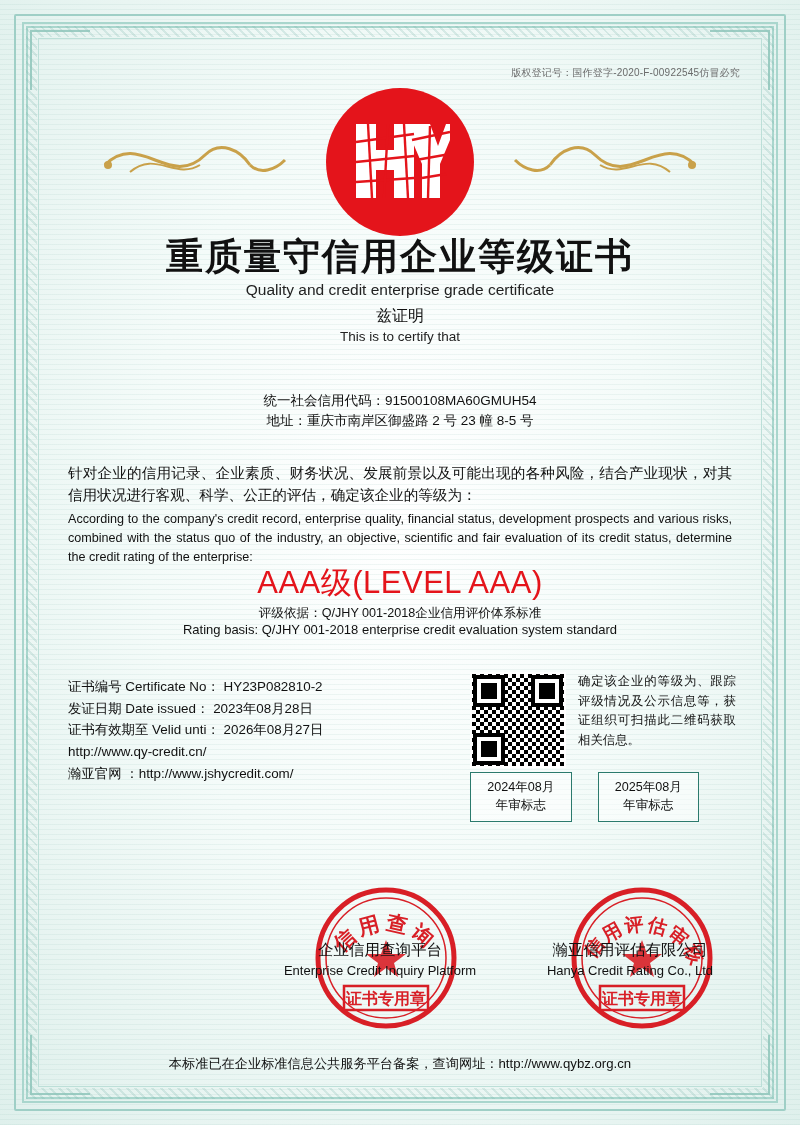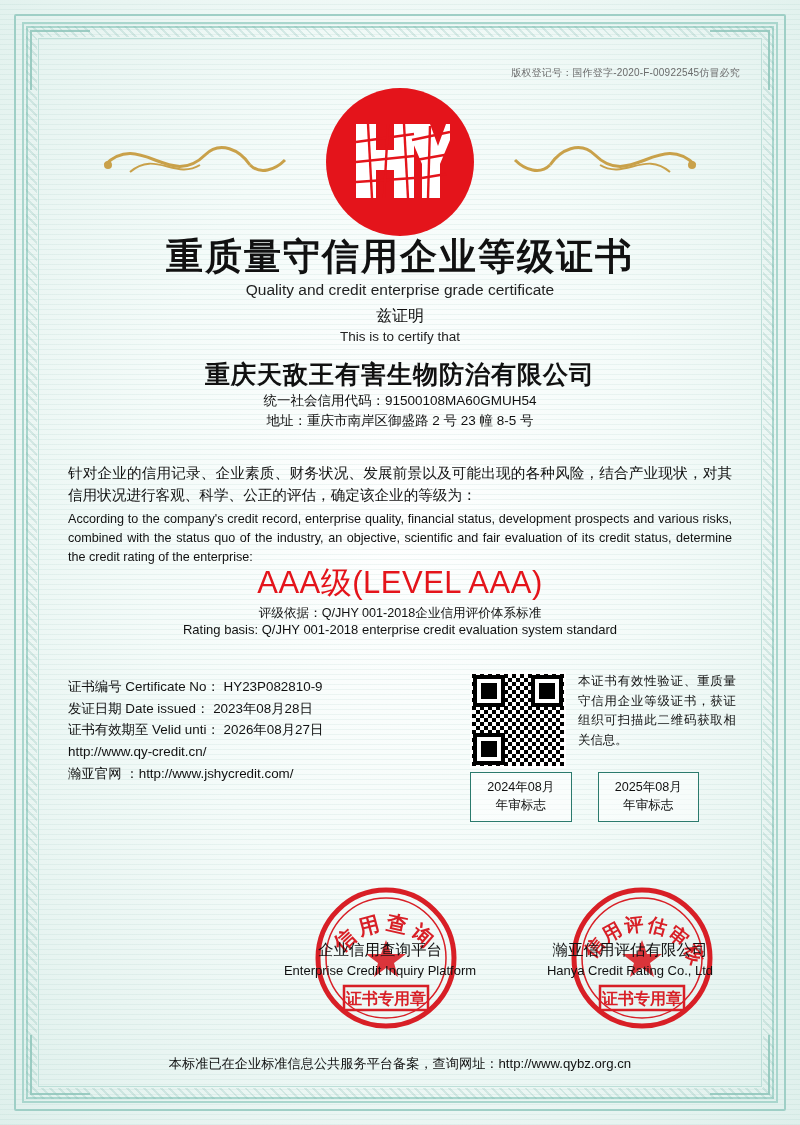--- a/index.html
+++ b/index.html
@@ -371,38 +371,37 @@
       </g>
     </svg>
   </div>
 
   <div class="title-zh">重质量守信用企业等级证书</div>
   <div class="title-en">Quality and credit enterprise grade certificate</div>
 
   <div class="certify-zh">兹证明</div>
   <div class="certify-en">This is to certify that</div>
 
-  <div class="company">重庆天敌王有害生物防治有限公司</div>
   <div class="credit-code">统一社会信用代码：91500108MA60GMUH54</div>
   <div class="address">地址：重庆市南岸区御盛路 2 号 23 幢 8-5 号</div>
 
   <div class="body-block">
     <div class="body-zh">针对企业的信用记录、企业素质、财务状况、发展前景以及可能出现的各种风险，结合产业现状，对其信用状况进行客观、科学、公正的评估，确定该企业的等级为：</div>
     <div class="body-en">According to the company's credit record, enterprise quality, financial status, development prospects and various risks, combined with the status quo of the industry, an objective, scientific and fair evaluation of its credit status, determine the credit rating of the enterprise:</div>
   </div>
 
   <div class="level">AAA级(LEVEL AAA)</div>
   <div class="basis-zh">评级依据：Q/JHY 001-2018企业信用评价体系标准</div>
   <div class="basis-en">Rating basis: Q/JHY 001-2018 enterprise credit evaluation system standard</div>
 
   <div class="info-left">
     <div class="row">
       <span>证书编号</span>
       <span>Certificate No：</span>
-      <span>HY23P082810-9</span>
+      <span>HY23P082810-2</span>
     </div>
     <div class="row">
       <span>发证日期</span>
       <span>Date issued：</span>
       <span>2023年08月28日</span>
     </div>
     <div class="row">
       <span>证书有效期至</span>
       <span>Velid unti：</span>
       <span>2026年08月27日</span>
@@ -415,21 +414,21 @@
       <span>：http://www.jshycredit.com/</span>
     </div>
   </div>
 
   <div class="qr">
     <div class="finder tl"></div>
     <div class="finder tr"></div>
     <div class="finder bl"></div>
   </div>
 
-  <div class="qr-note">本证书有效性验证、重质量守信用企业等级证书，获证组织可扫描此二维码获取相关信息。</div>
+  <div class="qr-note">确定该企业的等级为、跟踪评级情况及公示信息等，获证组织可扫描此二维码获取相关信息。</div>
 
   <div class="year-marks">
     <div class="year-box">
       <div>2024年08月</div>
       <div>年审标志</div>
     </div>
     <div class="year-box">
       <div>2025年08月</div>
       <div>年审标志</div>
     </div>

